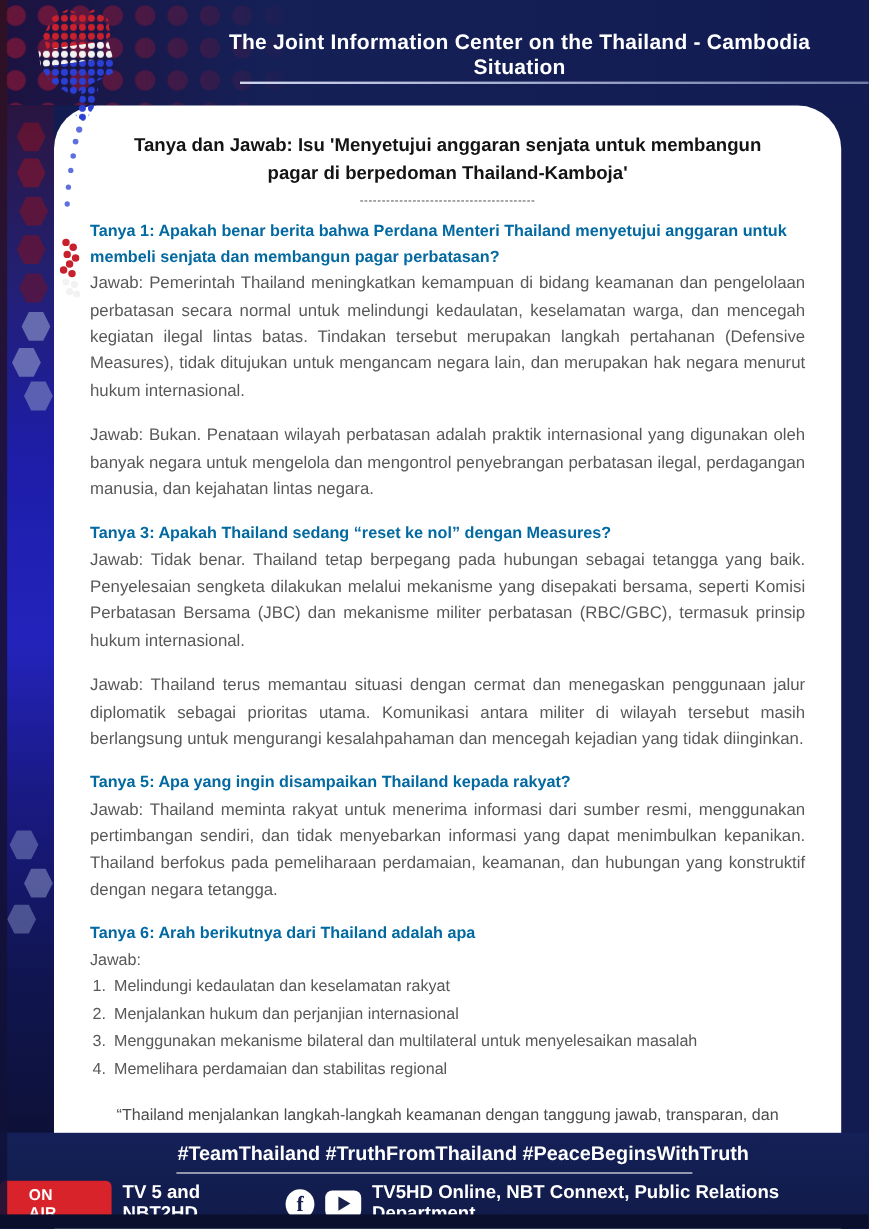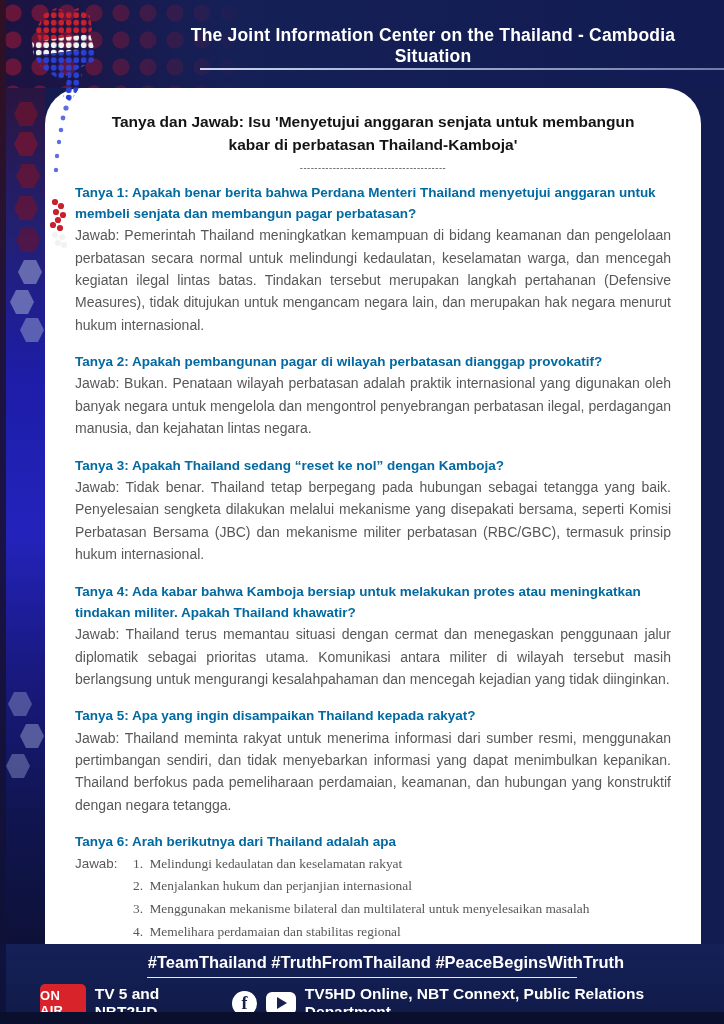--- a/index.html
+++ b/index.html
@@ -46,23 +46,23 @@
     text-align:center;font-weight:bold;color:#141414;
     font-size:15.5px;line-height:1.5;margin:4px auto 0;max-width:560px;
   }
   .dash-divider{
     text-align:center;color:#3c3c3c;font-size:9.5px;letter-spacing:.5px;
     margin:5px 0 9px;white-space:nowrap;overflow:hidden;
   }
   .qa-block{margin-bottom:15px;}
   .q{font-weight:bold;color:#0369a1;font-size:13.5px;line-height:1.58;}
   .a{color:#585858;font-size:14px;line-height:1.6;text-align:justify;}
-  .ans-row{display:flex;color:#585858;font-size:13.4px;line-height:1.7;}
+  .ans-row{display:flex;color:#585858;font-size:13.4px;line-height:1.7;flex-direction:column;}
   .jawab-label{margin-right:12px;white-space:nowrap;}
-  .ans-row ol{margin:0;padding-left:17px;font-family:Liberation Serif, serif;}
+  .ans-row ol{margin:0;padding-left:17px;}
   .ans-row li{padding-left:3px;}
   .quote{
     text-align:center;color:#4c4c4c;font-size:13.4px;line-height:1.75;
     margin:2px auto 0;max-width:610px;
   }
   .dash-divider.small{margin:8px 0 2px;}
   
   .footer{
     position:absolute;left:0;top:944px;width:724px;height:80px;z-index:3;
     background:linear-gradient(180deg,#142057 0%,#111b49 100%);
@@ -70,21 +70,21 @@
   .hashtags{
     text-align:center;color:#ffffff;font-weight:bold;font-size:16.5px;margin-top:9px;padding-left:48px;
   }
   .footer-divider{width:430px;height:1px;background:rgba(255,255,255,.9);margin:5px auto 6px;}
   .broadcast-row{
     display:flex;align-items:center;justify-content:center;gap:9px;
     color:#ffffff;font-weight:bold;font-size:15.5px;
   }
   .onair{
     background:#d8232b;color:#ffffff;border-radius:5px;
-    padding:4px 0;font-size:13px;font-weight:bold;letter-spacing:.3px;margin-left:40px;
+    padding:4px 24px;font-size:13px;font-weight:bold;letter-spacing:.3px;
   }
   .fb-icon{
     width:25px;height:25px;border-radius:50%;background:#ffffff;color:#18204f;
     display:flex;align-items:center;justify-content:center;
     font-weight:bold;font-size:18px;font-family:"Liberation Serif",serif;
   }
   .yt-icon{
     width:31px;height:23px;border-radius:6px;background:#ffffff;
     display:flex;align-items:center;justify-content:center;
   }
@@ -160,41 +160,39 @@
         <polygon points="26,636 38,636 44,648 38,660 26,660 20,648" fill="#949ecd" opacity=".6"></polygon>
         <polygon points="12,666 24,666 30,678 24,690 12,690 6,678" fill="#8d97c9" opacity=".55"></polygon>
       </g>
     </svg>
   </div>
   <div class="left-edge"></div>
 
   <div class="card">
     <div class="card-title">
       <span>Tanya dan Jawab: Isu 'Menyetujui anggaran senjata untuk membangun</span><br>
-      <span>kabar di perbatasan Thailand-Kamboja'</span>
+      <span>pagar di berpedoman Thailand-Kamboja'</span>
     </div>
     <div class="dash-divider">----------------------------------------</div>
 
     <div class="qa-block">
       <div class="q">Tanya 1: Apakah benar berita bahwa Perdana Menteri Thailand menyetujui anggaran untuk membeli senjata dan membangun pagar perbatasan?</div>
       <div class="a">Jawab: Pemerintah Thailand meningkatkan kemampuan di bidang keamanan dan pengelolaan perbatasan secara normal untuk melindungi kedaulatan, keselamatan warga, dan mencegah kegiatan ilegal lintas batas. Tindakan tersebut merupakan langkah pertahanan (Defensive Measures), tidak ditujukan untuk mengancam negara lain, dan merupakan hak negara menurut hukum internasional.</div>
     </div>
 
     <div class="qa-block">
-      <div class="q">Tanya 2: Apakah pembangunan pagar di wilayah perbatasan dianggap provokatif?</div>
       <div class="a">Jawab: Bukan. Penataan wilayah perbatasan adalah praktik internasional yang digunakan oleh banyak negara untuk mengelola dan mengontrol penyebrangan perbatasan ilegal, perdagangan manusia, dan kejahatan lintas negara.</div>
     </div>
 
     <div class="qa-block">
-      <div class="q">Tanya 3: Apakah Thailand sedang “reset ke nol” dengan Kamboja?</div>
+      <div class="q">Tanya 3: Apakah Thailand sedang “reset ke nol” dengan Measures?</div>
       <div class="a">Jawab: Tidak benar. Thailand tetap berpegang pada hubungan sebagai tetangga yang baik. Penyelesaian sengketa dilakukan melalui mekanisme yang disepakati bersama, seperti Komisi Perbatasan Bersama (JBC) dan mekanisme militer perbatasan (RBC/GBC), termasuk prinsip hukum internasional.</div>
     </div>
 
     <div class="qa-block">
-      <div class="q">Tanya 4: Ada kabar bahwa Kamboja bersiap untuk melakukan protes atau meningkatkan tindakan militer. Apakah Thailand khawatir?</div>
       <div class="a">Jawab: Thailand terus memantau situasi dengan cermat dan menegaskan penggunaan jalur diplomatik sebagai prioritas utama. Komunikasi antara militer di wilayah tersebut masih berlangsung untuk mengurangi kesalahpahaman dan mencegah kejadian yang tidak diinginkan.</div>
     </div>
 
     <div class="qa-block">
       <div class="q">Tanya 5: Apa yang ingin disampaikan Thailand kepada rakyat?</div>
       <div class="a">Jawab: Thailand meminta rakyat untuk menerima informasi dari sumber resmi, menggunakan pertimbangan sendiri, dan tidak menyebarkan informasi yang dapat menimbulkan kepanikan. Thailand berfokus pada pemeliharaan perdamaian, keamanan, dan hubungan yang konstruktif dengan negara tetangga.</div>
     </div>
 
     <div class="qa-block">
       <div class="q">Tanya 6: Arah berikutnya dari Thailand adalah apa</div>

